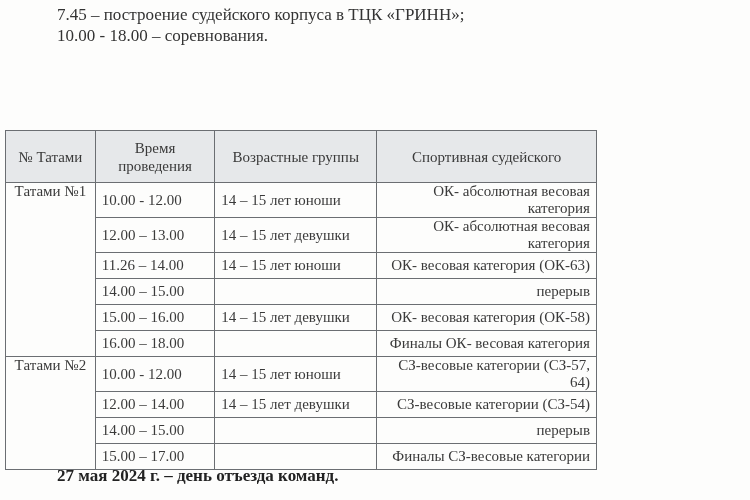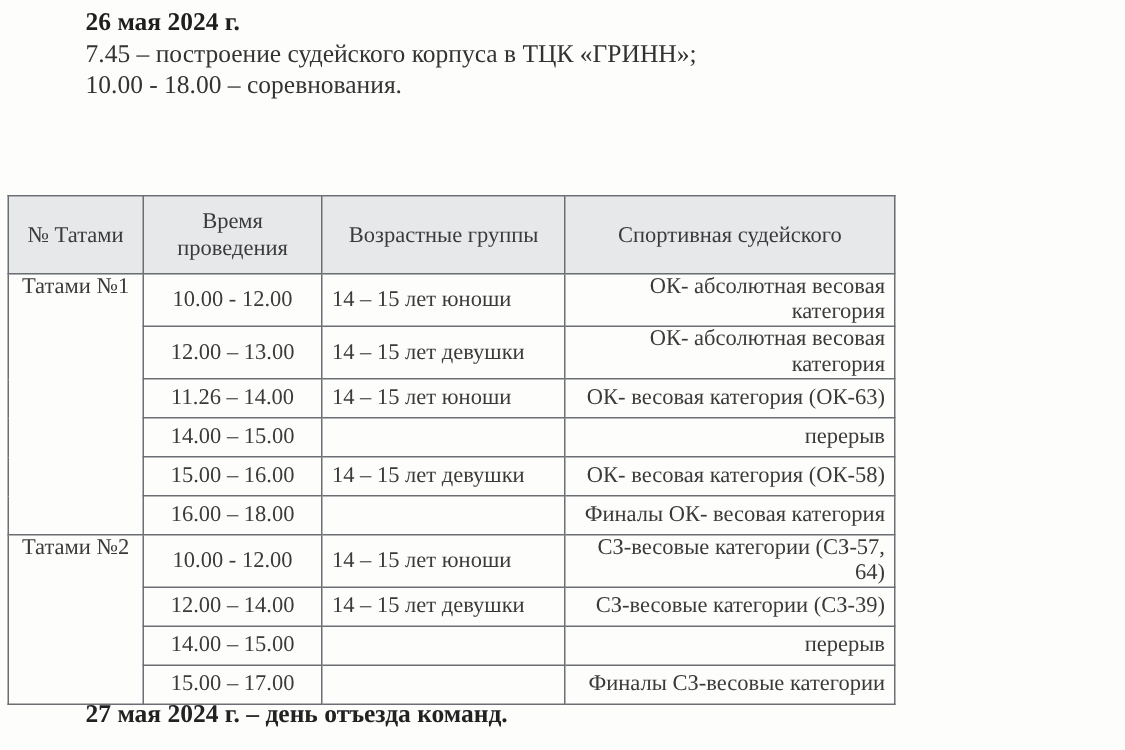--- a/index.html
+++ b/index.html
@@ -25,34 +25,33 @@
   table.sched thead th {
     background: #e6e8ea;
     font-weight: normal;
     height: 51px;
     text-align: center;
     line-height: 18px;
     color: #3a3a3a;
   }
   table.sched tbody td { height: 25px; }
   td.tatami { vertical-align: top; text-align: center; padding-top: 2px; }
-  td.time { text-align: center; }
+  td.time { }
   td.age { text-align: left; padding-left: 6px; }
   td.disc { text-align: right; padding-left: 7px; }
   col.c1 { width: 107px; }
   col.c2 { width: 138px; }
   col.c3 { width: 203px; }
   col.c4 { width: 293px; }
   .footer { position: absolute; left: 57px; top: 466px; font-size: 17px; font-weight: bold; color: #222; }
 </style>
 </head>
 <body>
 
 <div class="intro">
-  <div class="date">26 мая 2024 г.</div>
   <div class="line">7.45 – построение судейского корпуса в ТЦК «ГРИНН»;</div>
   <div class="line">10.00 - 18.00 – соревнования.</div>
 </div>
 
 <table class="sched">
   <colgroup>
       <col class="c1">
       <col class="c2">
       <col class="c3">
       <col class="c4">
@@ -103,21 +102,21 @@
 
     <tr>
       <td class="tatami" rowspan="4">Татами №2</td>
       <td class="time">10.00 - 12.00</td>
       <td class="age">14 – 15 лет  юноши</td>
       <td class="disc">СЗ-весовые категории (СЗ-57, 64)</td>
     </tr>
     <tr>
       <td class="time">12.00 – 14.00</td>
       <td class="age">14 – 15 лет  девушки</td>
-      <td class="disc">СЗ-весовые категории (СЗ-39)</td>
+      <td class="disc">СЗ-весовые категории (СЗ-54)</td>
     </tr>
     <tr>
       <td class="time">14.00 – 15.00</td>
       <td class="age"></td>
       <td class="disc">перерыв</td>
     </tr>
     <tr>
       <td class="time">15.00 – 17.00</td>
       <td class="age"></td>
       <td class="disc">Финалы СЗ-весовые категории</td>

